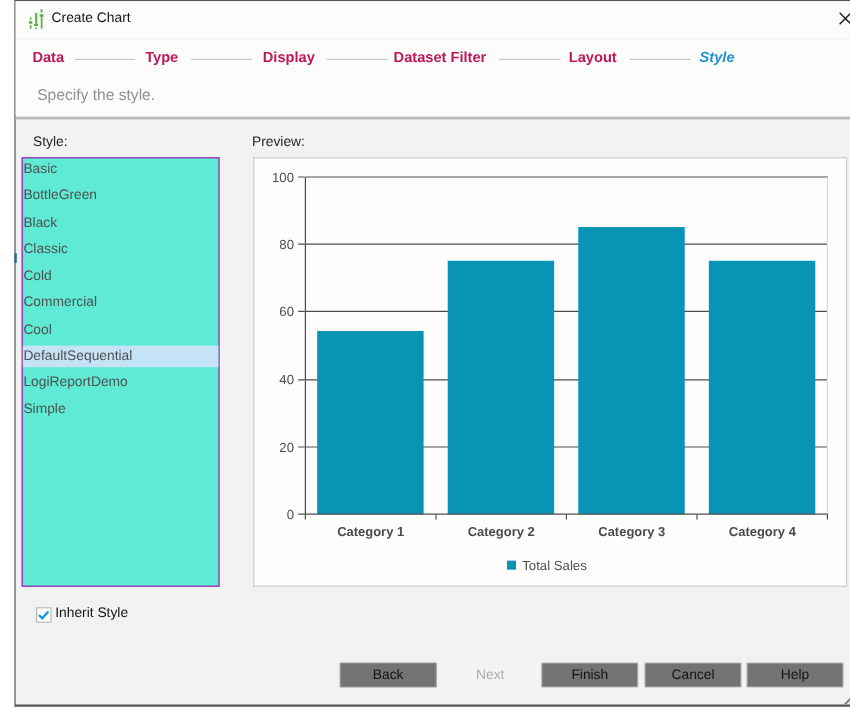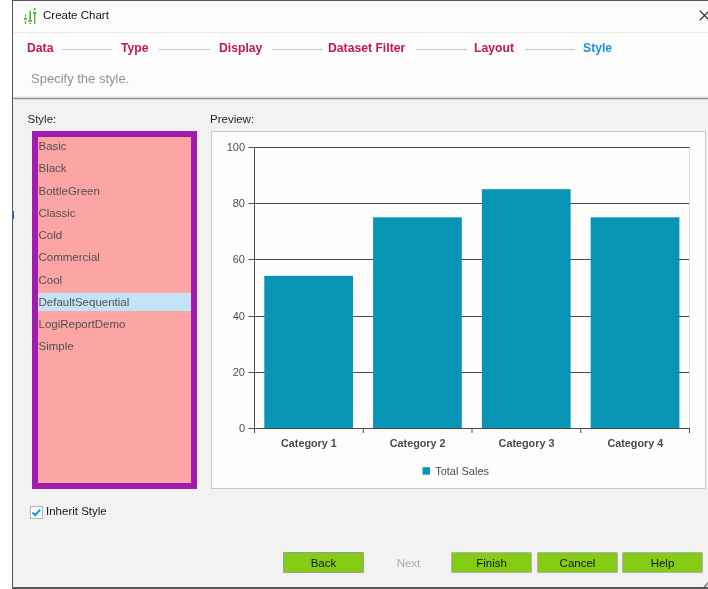--- a/index.html
+++ b/index.html
@@ -11,35 +11,35 @@
   #titlebar{position:absolute;left:0;top:0;width:100%;height:31px;background:#fcfdfb;border-bottom:1px solid #ebebe9;}
   #titletext{position:absolute;left:30px;top:7.5px;font-size:11.5px;color:#141414;}
   #closex{position:absolute;left:686px;top:9px;width:11px;height:11px;}
   #header2{position:absolute;left:0;top:32px;width:100%;height:63px;background:#fcfdfb;}
   .shrow{position:absolute;left:0;width:708px;height:1px;}
   .navlabel{position:absolute;top:40px;font-size:12.2px;font-weight:bold;color:#be185d;white-space:nowrap;}
   .navline{position:absolute;top:48px;height:1px;background:#c9c9c9;}
   #subtitle{position:absolute;left:18px;top:70px;font-size:13px;color:#919191;}
   
   #stylelabel{position:absolute;left:14.5px;top:111.5px;font-size:11.5px;color:#262626;}
-  #listbox{position:absolute;left:19px;top:130px;width:165px;height:358px;box-sizing:border-box;
-     background:#fca5a5;border:6px solid #a21caf;}
+  #listbox{position:absolute;left:5px;top:130px;width:165px;height:358px;box-sizing:border-box;
+     background:#5eead4;border:1px solid #a21caf;}
   .li{height:22.25px;box-sizing:border-box;padding:0 0 0 0;font-size:11.5px;color:#515151;}
   .li .t{display:block;height:18.25px;line-height:18.25px;padding-left:0.5px;}
   .li.sel .t{background:#c5e3f6;}
   
   #previewlabel{position:absolute;left:197px;top:111.5px;font-size:11.5px;color:#262626;}
   #chartpanel{position:absolute;left:198px;top:130px;width:495px;height:358px;box-sizing:border-box;
      background:#fdfefc;border:1px solid #c9cbc9;}
   
   #cb{position:absolute;left:17px;top:505px;width:13px;height:13px;box-sizing:border-box;border:1px solid #b6b6b6;background:#fff;}
   #cblabel{position:absolute;left:33px;top:503.5px;font-size:11.5px;color:#141414;}
   
   .btn{position:absolute;top:551px;width:81px;height:21px;box-sizing:border-box;
-     background:#84cc16;border:1px solid #b2b2b2;border-radius:1px;
+     background:#737373;border:1px solid #b2b2b2;border-radius:1px;
      font-size:11.5px;color:#141414;text-align:center;line-height:20px;}
   #btn-back{left:270px;border-color:#9a9a9a;}
   #btn-next{left:355px;background:#f3f3f1;border-color:#f3f3f1;color:#acacac;}
   #btn-finish{left:438px;}
   #btn-cancel{left:524px;}
   #btn-help{left:609px;}
 </style>
 </head>
 <body>
 <div id="win">
@@ -66,36 +66,36 @@
   <span class="navlabel" style="left:14px;">Data</span>
   <div class="navline" style="left:49px;width:50px;"></div>
   <span class="navlabel" style="left:108px;">Type</span>
   <div class="navline" style="left:146px;width:51px;"></div>
   <span class="navlabel" style="left:206px;">Display</span>
   <div class="navline" style="left:259px;width:51px;"></div>
   <span class="navlabel" style="left:315px;">Dataset Filter</span>
   <div class="navline" style="left:403px;width:51px;"></div>
   <span class="navlabel" style="left:461px;">Layout</span>
   <div class="navline" style="left:512px;width:50px;"></div>
-  <span class="navlabel" style="left:570px;color:#2191d4;">Style</span>
+  <span class="navlabel" style="left:570px;color:#2191d4;font-style:italic;">Style</span>
   <span id="subtitle">Specify the style.</span>
   <div class="shrow" style="top:96px;background:#dadad8;"></div>
     <div class="shrow" style="top:97px;background:#8f8f8f;"></div>
     <div class="shrow" style="top:98px;background:#dddddb;"></div>
 
   <span id="stylelabel">Style:</span>
   <div id="listbox">
     <div class="li">
         <span class="t">Basic</span>
       </div>
     <div class="li">
-        <span class="t">Black</span>
+        <span class="t">BottleGreen</span>
       </div>
     <div class="li">
-        <span class="t">BottleGreen</span>
+        <span class="t">Black</span>
       </div>
     <div class="li">
         <span class="t">Classic</span>
       </div>
     <div class="li">
         <span class="t">Cold</span>
       </div>
     <div class="li">
         <span class="t">Commercial</span>
       </div>

